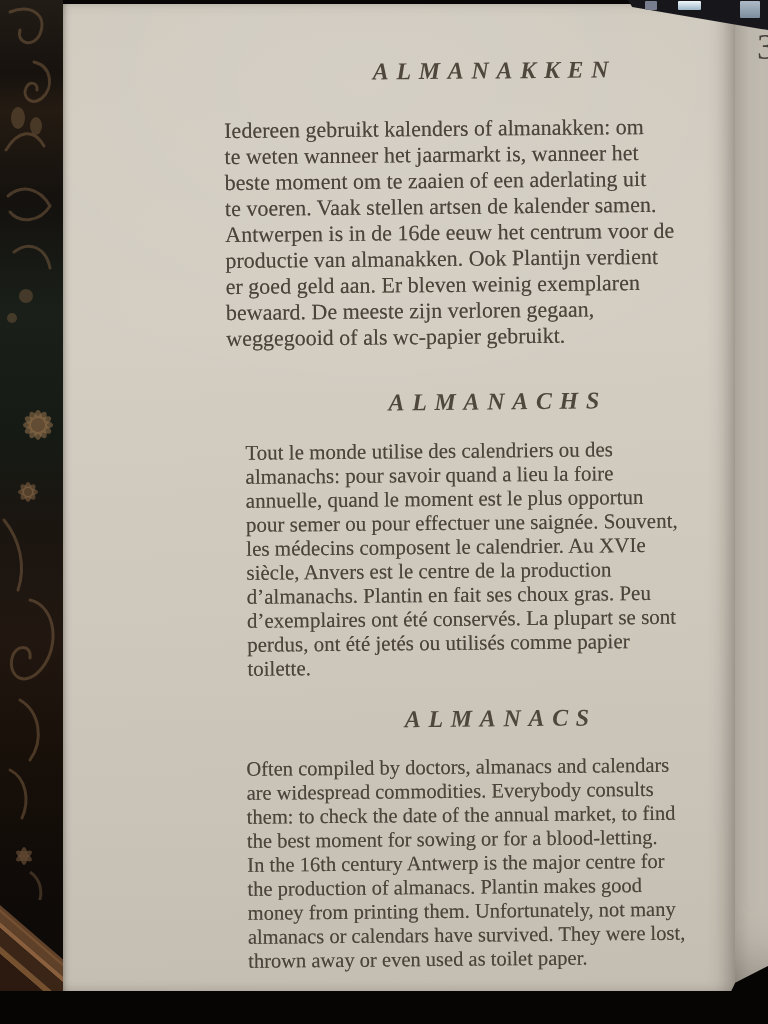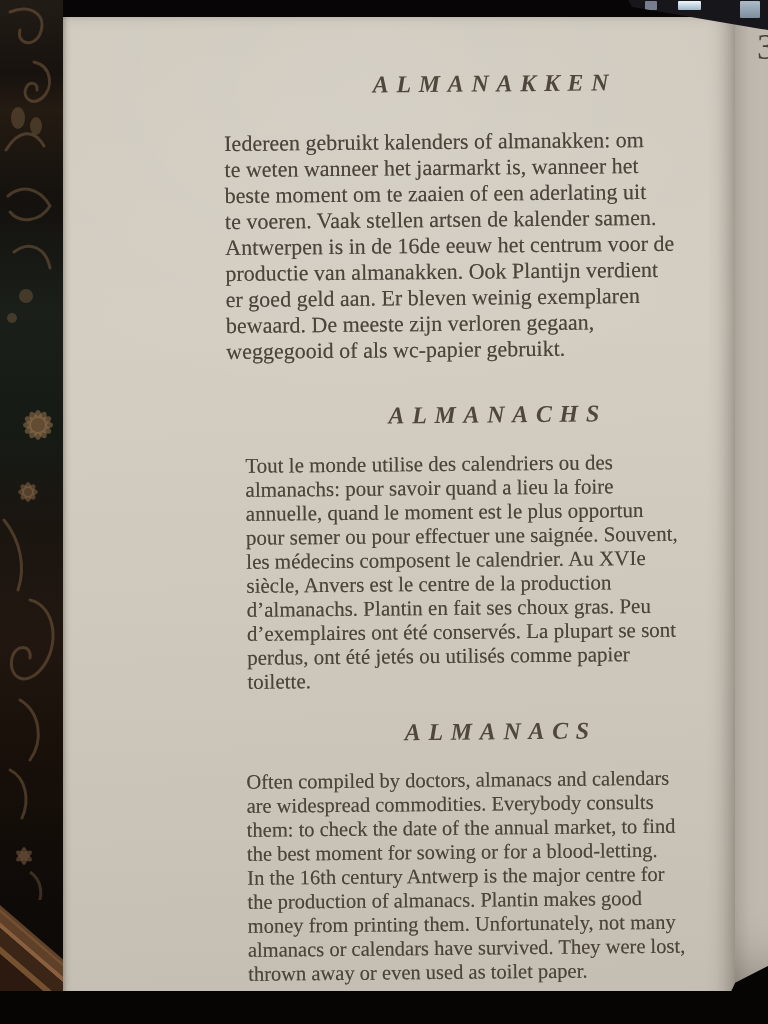--- a/index.html
+++ b/index.html
@@ -32,21 +32,21 @@
     background: #060504;
   }
   .bottom-right-wedge {
     position: absolute; left: 728px; top: 958px; width: 40px; height: 40px;
     background: #060504;
     clip-path: polygon(18% 62%, 100% 20%, 100% 100%, 0 100%);
   }
 
   
   .card {
-    position: absolute; left: 63px; top: 17px; width: 672px; height: 991px;
+    position: absolute; left: 63px; top: 4px; width: 672px; height: 991px;
     background:
       radial-gradient(120% 55% at 45% 8%, rgba(255,253,246,0.10), rgba(255,255,255,0) 60%),
       linear-gradient(178deg, #cfc9be 0%, #d3cdc2 32%, #cdc7bc 62%, #c7c1b6 86%, #c3bdb2 100%);
     box-shadow:
       inset -16px 0 20px -10px rgba(72,65,55,0.45),
       inset 4px 0 7px -4px rgba(60,52,44,0.55),
       inset 0 -10px 14px -10px rgba(70,62,52,0.35);
   }
 
   

